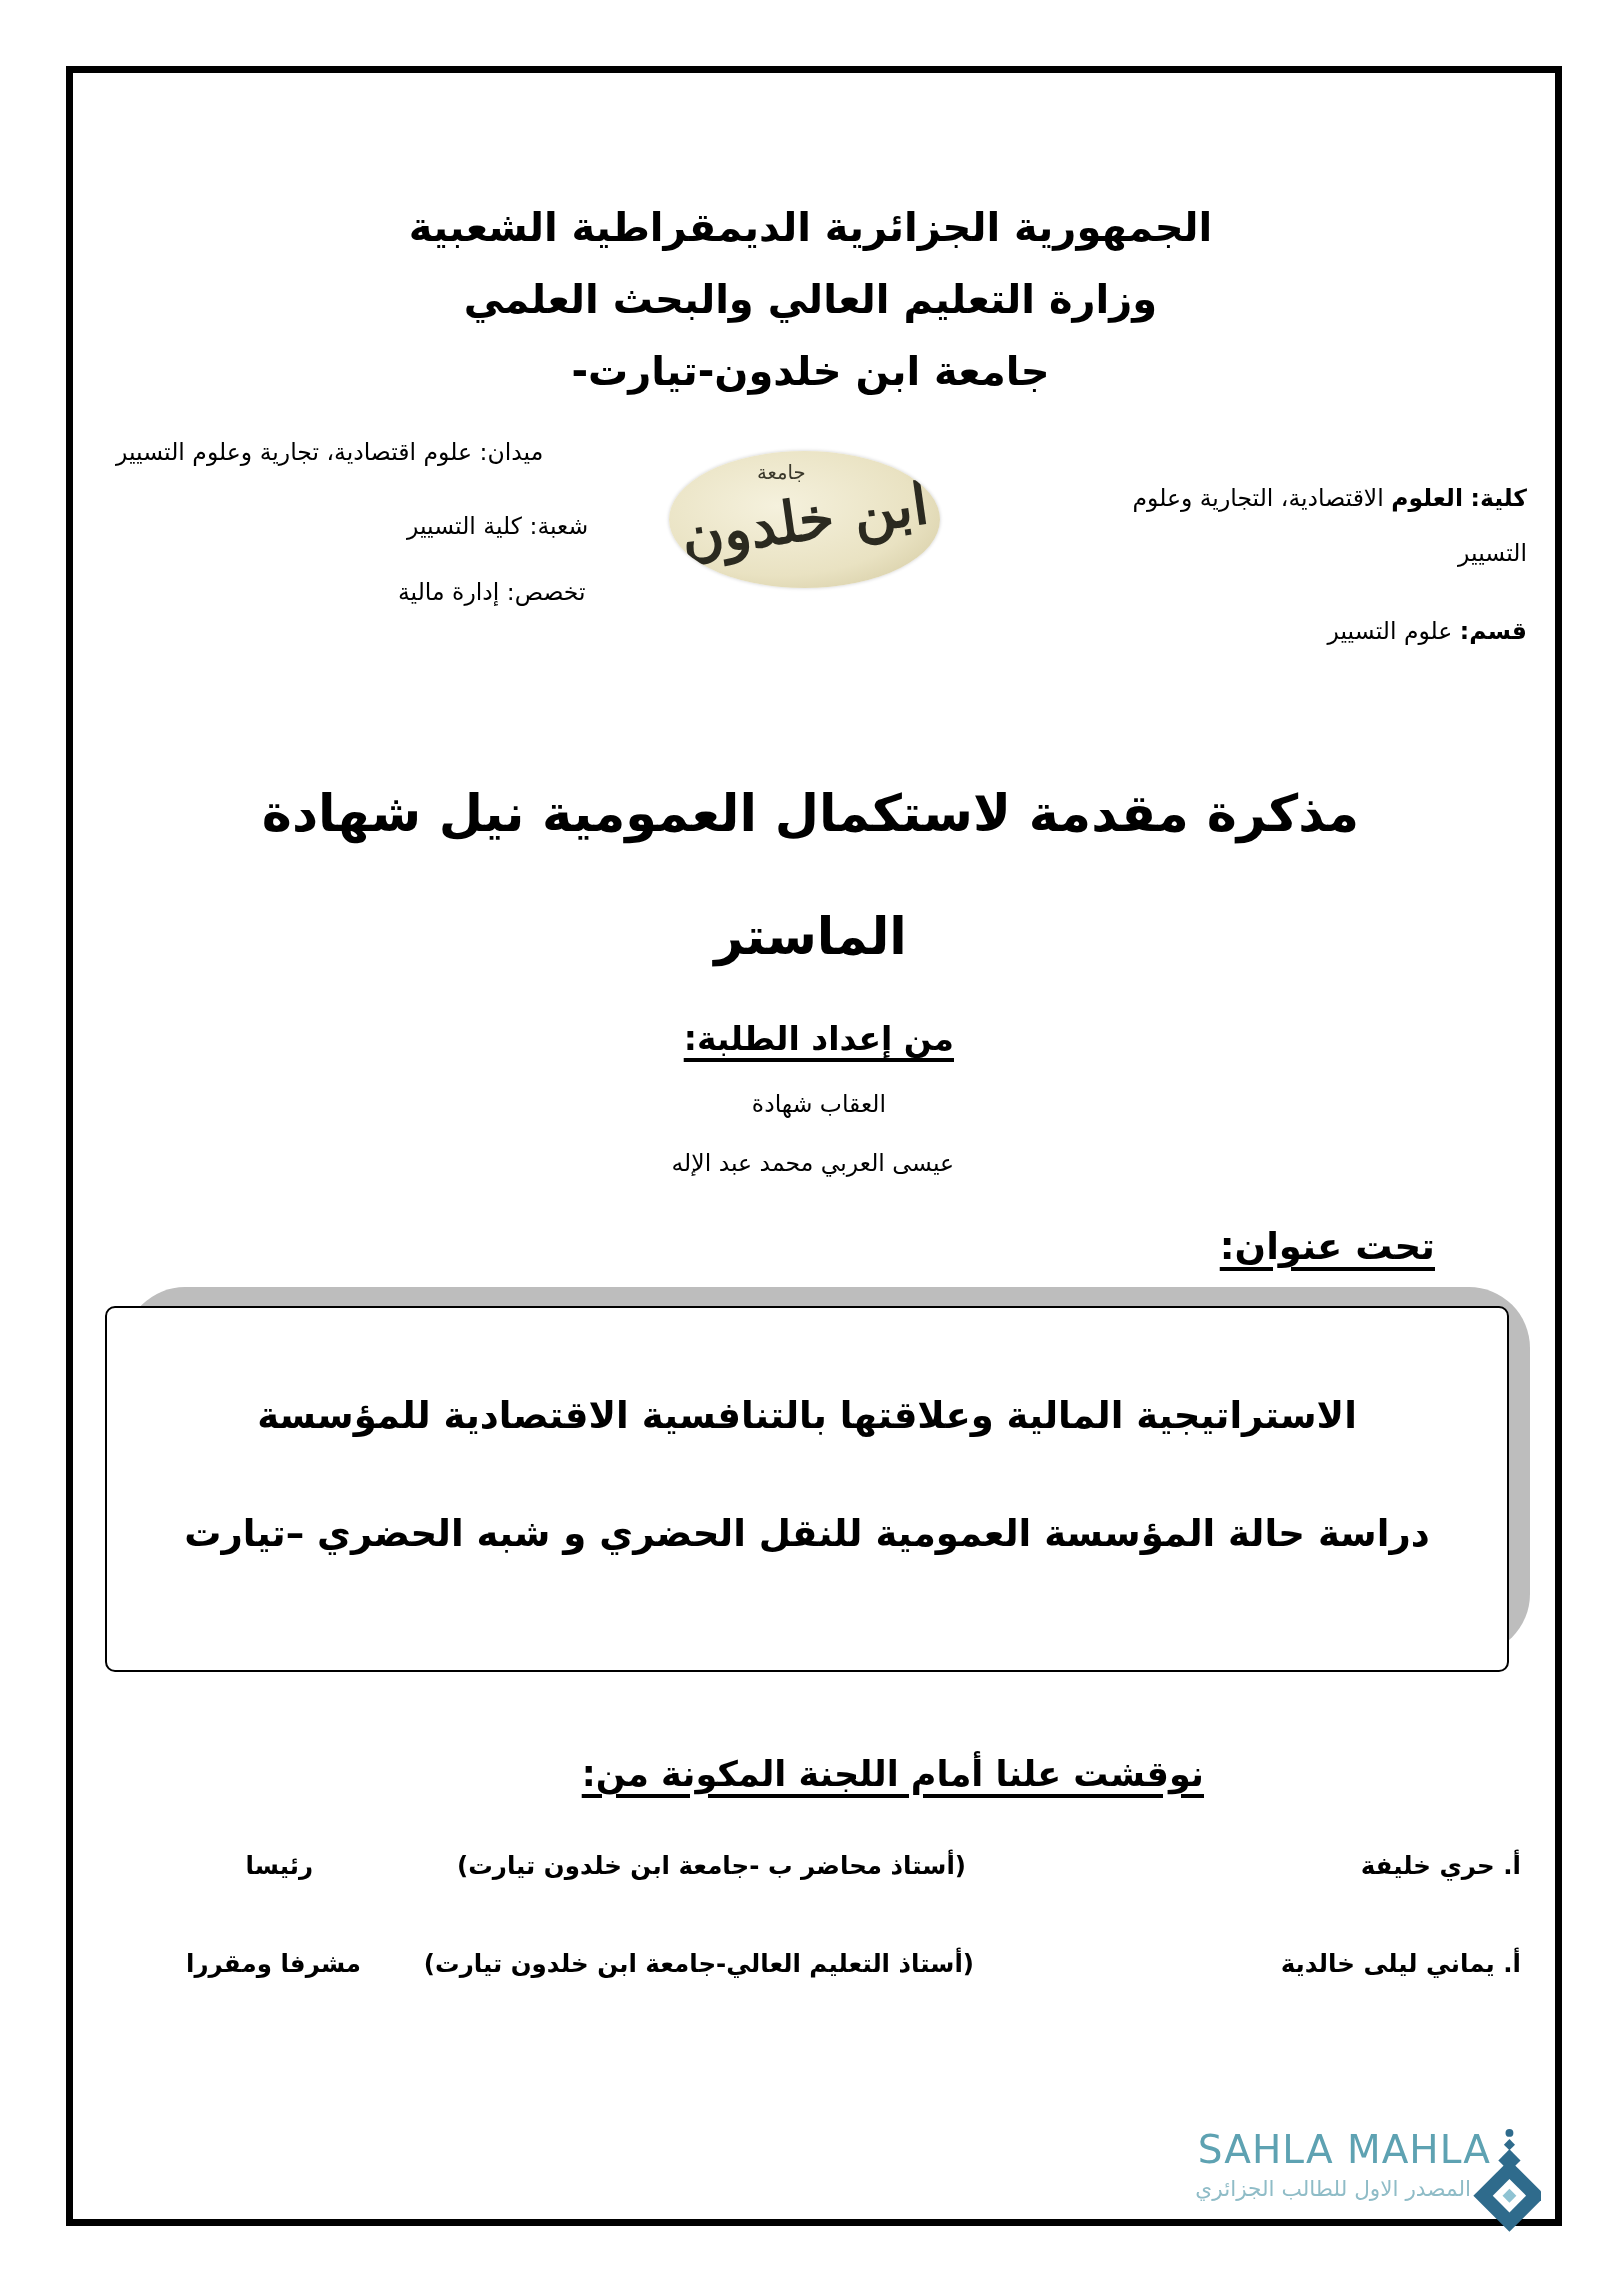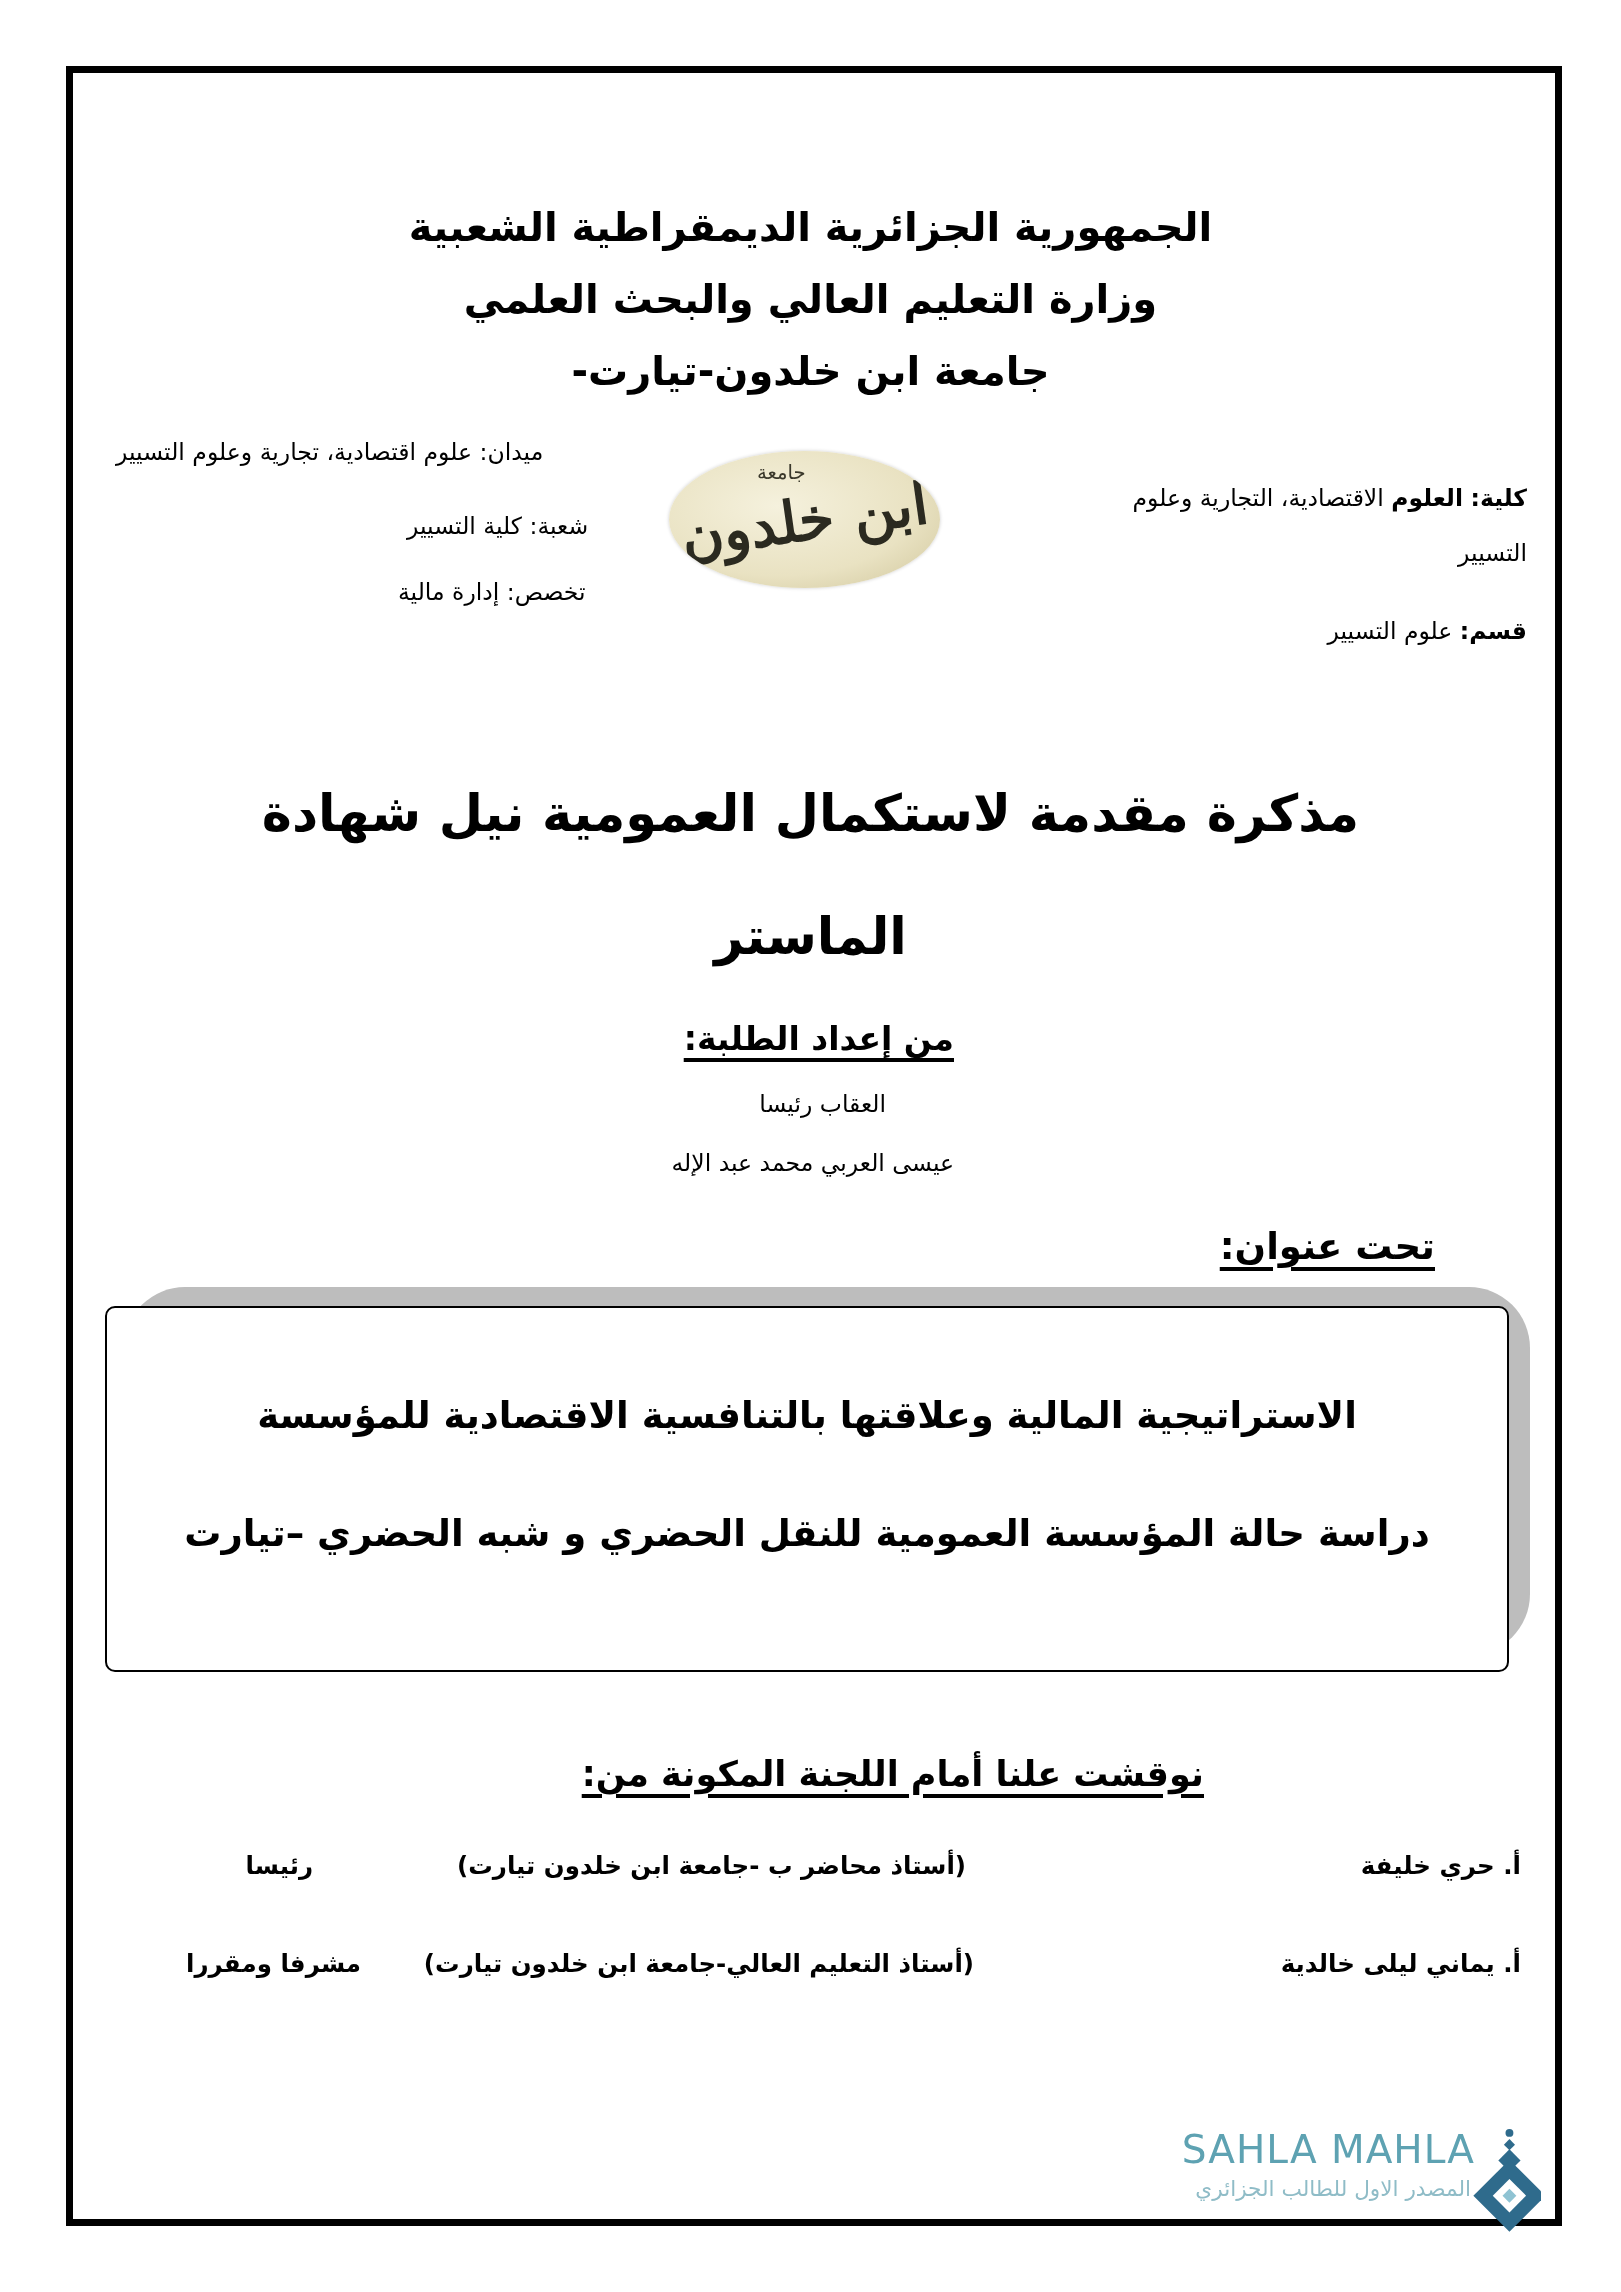--- a/index.html
+++ b/index.html
@@ -20,21 +20,21 @@
             box-shadow: 0 0 3.9px rgba(0,0,0,0.2); overflow: hidden; }
     .logo-text { position: absolute; left: 0; top: 0; width: 100%; height: 100%; display: flex; align-items: center; justify-content: center;
                  font-family: "DejaVu Serif", serif; font-weight: bold; font-size: 57px; color: #2b2a20; direction: rtl; transform: rotate(-8deg); }
     .logo-small { position: absolute; top: 9.8px; left: 88px; font-size: 19.6px; color: #3a382b; direction: rtl; font-family: "DejaVu Serif", serif; }
     .title-shadow { position: absolute; left: 124px; top: 1287px; width: 1406px; height: 368px; background: #bdbdbd; border-radius: 61px; }
     .title-box { position: absolute; left: 105px; top: 1306px; width: 1400px; height: 362px; background: #ffffff;
                  border: 2.9px solid #000; border-radius: 10px; }
     .title-line { position: absolute; left: 0; width: 100%; text-align: center; direction: rtl; font-family: "DejaVu Sans", sans-serif; font-weight: bold; white-space: nowrap; }
     .jury { font-family: "DejaVu Sans", sans-serif; font-weight: bold; font-size: 24.5px; }
     .brand { position: absolute; left: 1120px; top: 2127px; width: 431px; height: 88px; }
-    .brand-name { position: absolute; right: 76px; top: 0; font-family: "DejaVu Sans", sans-serif; font-size: 39px; letter-spacing: 1px; color: #5ea2b2; white-space: nowrap; }
+    .brand-name { position: absolute; right: 60px; top: 0; font-family: "DejaVu Sans", sans-serif; font-size: 39px; letter-spacing: 1px; color: #5ea2b2; white-space: nowrap; }
     .brand-tag { position: absolute; right: 80px; top: 49px; font-family: "DejaVu Sans", sans-serif; font-size: 21.6px; color: #8fbcc7; direction: rtl; white-space: nowrap; }
     .brand-mark { position: absolute; right: 9.8px; top: 0; width: 69px; height: 108px; }
   </style>
 </head>
 <body>
 
 <div class="frame"></div>
 
 <div class="abs center hdr" style="top:204px;">الجمهورية الجزائرية الديمقراطية الشعبية</div>
 <div class="abs center hdr" style="top:276px;">وزارة التعليم العالي والبحث العلمي</div>
@@ -57,21 +57,21 @@
 </div>
 
 <div class="abs info" style="left:116px; top:438px; direction:rtl;">ميدان: علوم اقتصادية، تجارية وعلوم التسيير</div>
 <div class="abs info" style="left:407px; top:512px;">شعبة: كلية التسيير</div>
 <div class="abs info" style="left:398px; top:578px;">تخصص: إدارة مالية</div>
 
 <div class="abs center big" style="top:784px;">مذكرة مقدمة لاستكمال العمومية نيل شهادة</div>
 <div class="abs center big" style="top:907px;">الماستر</div>
 
 <div class="abs sub" style="right:667px; top:1019px;">من إعداد الطلبة:</div>
-<div class="abs student" style="right:735px; top:1090px;">العقاب رئيسا</div>
+<div class="abs student" style="right:735px; top:1090px;">العقاب شهادة</div>
 <div class="abs student" style="right:667px; top:1149px;">عيسى العربي محمد عبد الإله</div>
 
 <div class="abs sub" style="right:186px; top:1225px; font-size:37px;">تحت عنوان:</div>
 
 <div class="title-shadow"></div>
 <div class="title-box">
   <div class="title-line" style="top:86px; font-size:37px;">الاستراتيجية المالية وعلاقتها  بالتنافسية الاقتصادية للمؤسسة</div>
   <div class="title-line" style="top:204px; font-size:37px;">دراسة حالة المؤسسة العمومية للنقل الحضري و شبه الحضري –تيارت</div>
 </div>
 

